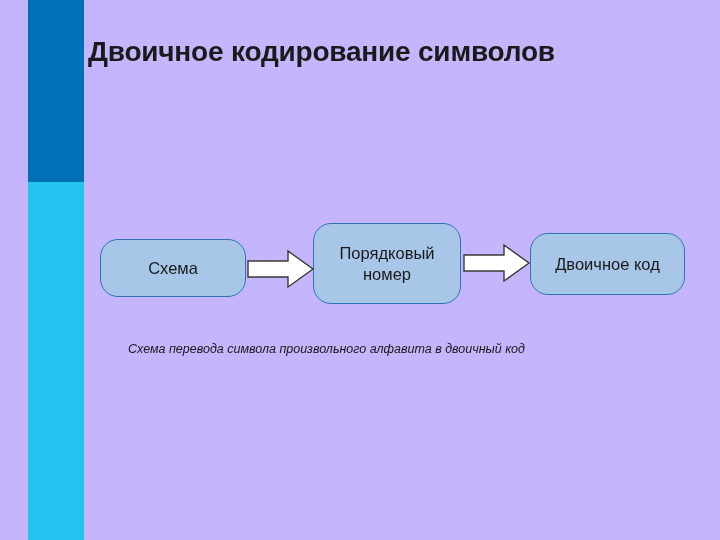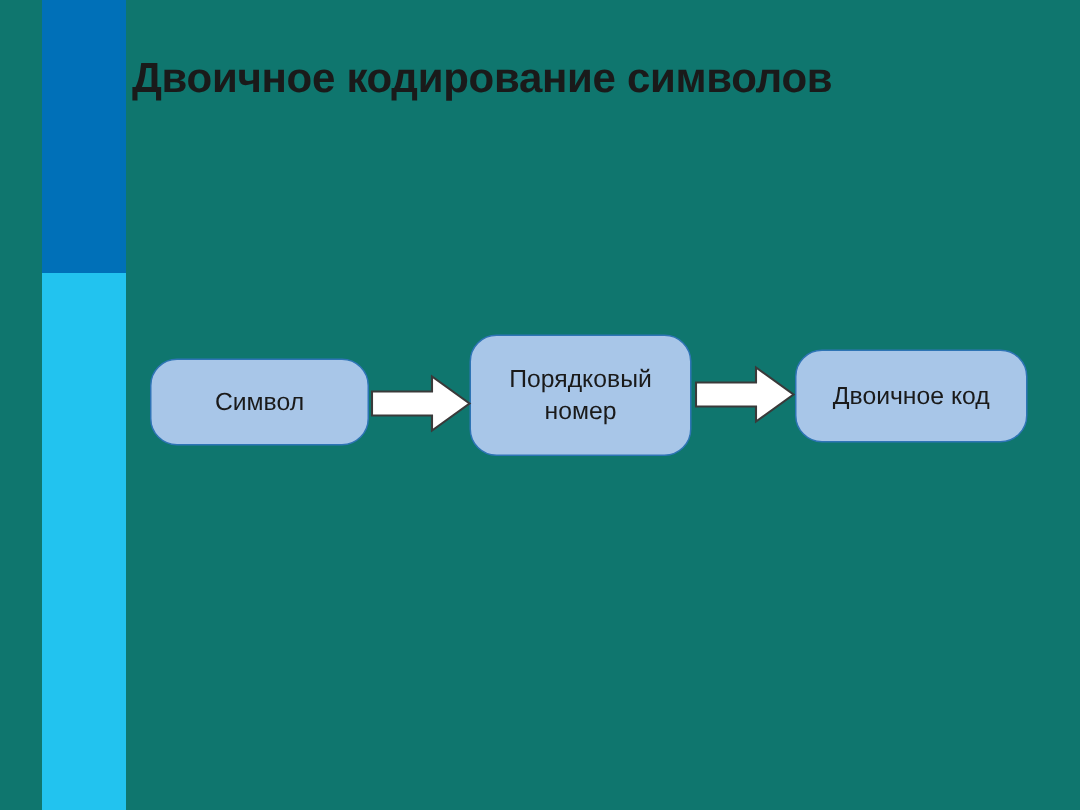--- a/index.html
+++ b/index.html
@@ -10,21 +10,21 @@
     width: 720px;
     height: 540px;
     background: #ffffff;
     font-family: "Liberation Sans", sans-serif;
     overflow: hidden;
   }
   .slide {
     position: relative;
     width: 720px;
     height: 540px;
-    background: #0f766e;
+    background: #c4b5fd;
   }
   
   .bar-top {
     position: absolute;
     left: 28px;
     top: 0;
     width: 56px;
     height: 182px;
     background: #0070b8;
   }
@@ -118,35 +118,36 @@
 <div class="slide">
 
   <div class="bar-top"></div>
   <div class="bar-bottom"></div>
 
   <div class="title">Двоичное кодирование символов</div>
 
   <div class="diagram">
 
     <div class="node node-symbol">
-      <span class="node-text">Символ</span>
+      <span class="node-text">Схема</span>
     </div>
 
     <div class="node node-order">
       <span class="node-text">Порядковый номер</span>
     </div>
 
     <div class="node node-binary">
       <span class="node-text">Двоичное код</span>
     </div>
 
     <svg class="arrow arrow1" width="68" height="40" viewBox="0 0 68 40">
       <polygon points="1,12 41,12 41,2 66,20 41,38 41,28 1,28" fill="#ffffff" stroke="#3a3a3a" stroke-width="1.4" stroke-linejoin="miter"></polygon>
     </svg>
 
     <svg class="arrow arrow2" width="68" height="40" viewBox="0 0 68 40">
       <polygon points="1,12 41,12 41,2 66,20 41,38 41,28 1,28" fill="#ffffff" stroke="#3a3a3a" stroke-width="1.4" stroke-linejoin="miter"></polygon>
     </svg>
 
   </div>
 
+  <div class="caption">Схема перевода символа произвольного алфавита в двоичный код</div>
 
 </div>
 
 </body></html>

